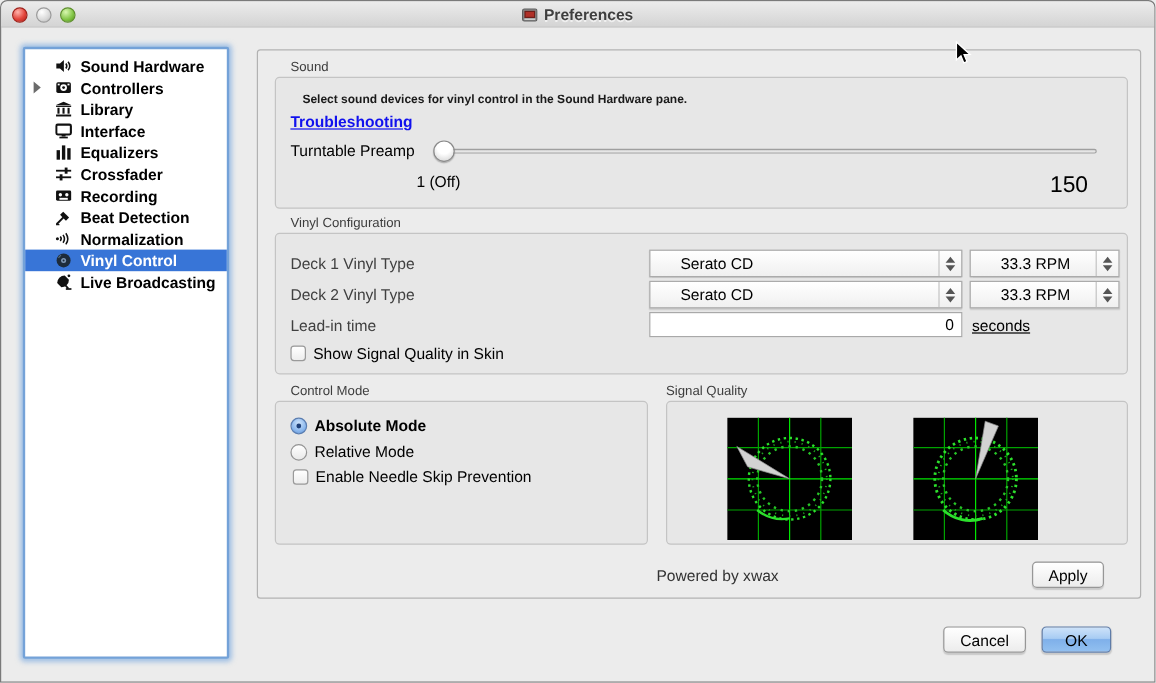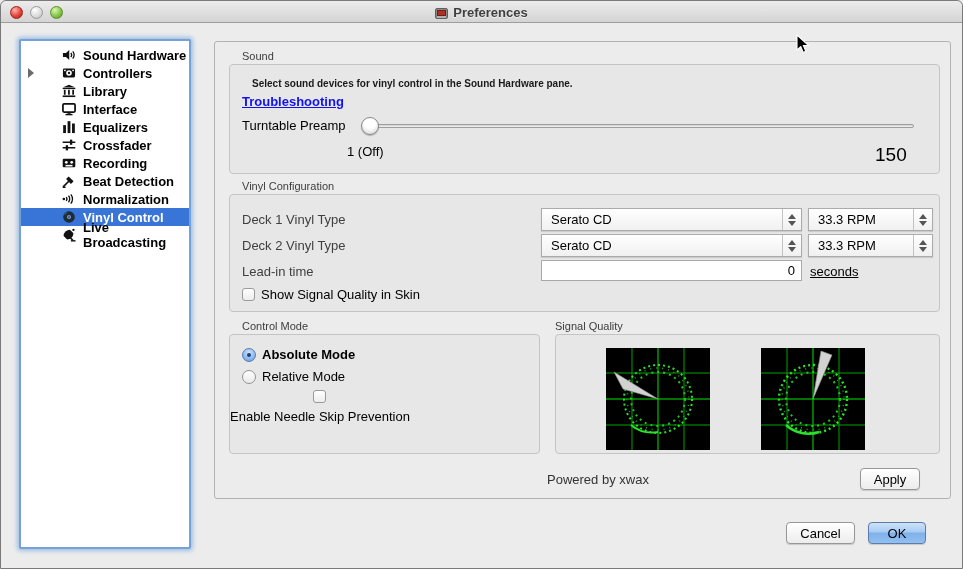--- a/index.html
+++ b/index.html
@@ -28,21 +28,21 @@
   .title-icon { width:13px; height:13px; display:inline-block; }
   .title-text { font-size:13px; font-weight:bold; color:#3f3f3f; text-shadow:0 1px 0 rgba(255,255,255,.6); }
 
   
   .sidebar {
     position:absolute; left:18px; top:38px; width:172px; height:510px;
     background:#ffffff; border:2px solid #74a2d8; border-radius:2px;
     box-shadow:0 0 4px 2px rgba(101,156,222,.55);
     padding-top:5px;
   }
-  .side-item { position:relative; height:18px; display:flex; align-items:center; font-size:13px; font-weight:600; color:#000; padding-left:40px; }
+  .side-item { position:relative; height:18px; display:flex; align-items:center; font-size:13px; font-weight:600; color:#000; padding-left:24px; }
   .side-item .icon16 { width:15px; height:15px; margin-right:7px; display:flex; align-items:center; justify-content:center; flex:0 0 15px; }
   .side-item.selected { background:#3875d7; color:#fff; }
   .disclosure { position:absolute; left:7px; top:4px; width:0; height:0; border-left:7px solid #6b6b6b; border-top:5px solid transparent; border-bottom:5px solid transparent; }
 
   
   .pane {
     position:absolute; left:213px; top:40px; width:737px; height:458px;
     border:1px solid #b2b2b2; border-radius:3px; background:#ececec;
   }
   .group-label { position:absolute; font-size:11px; color:#3d3d3d; }
@@ -55,21 +55,21 @@
   .slider-knob { position:absolute; left:-2px; top:-8px; width:18px; height:18px; border-radius:50%; border:1px solid #8a8a8a; background:radial-gradient(circle at 50% 30%, #ffffff 0 40%, #e3e3e3 75%, #c9c9c9); box-shadow:0 1px 1px rgba(0,0,0,.25); }
   .slider-min { position:absolute; left:132px; top:102px; font-size:13px; color:#000; }
   .slider-max { position:absolute; left:660px; top:102px; font-size:19px; color:#000; }
 
   .form-label { position:absolute; left:27px; font-size:13px; color:#404040; }
   .popup {
     position:absolute; height:23px; border:1px solid #ababab; border-radius:0;
     background:linear-gradient(#ffffff,#f0f0f0);
     box-shadow:0 1px 1px rgba(0,0,0,.12);
     display:flex; align-items:center; font-size:13px; color:#000;
-    padding-left:9px; cursor:default;
+    padding-left:25px; cursor:default;
   }
   .popup .stepper { position:absolute; right:0; top:0; width:19px; height:100%; border-left:1px solid #c3c3c3; display:flex; flex-direction:column; align-items:center; justify-content:center; gap:2px; }
   .tri-up { width:0; height:0; border-bottom:5px solid #555; border-left:4px solid transparent; border-right:4px solid transparent; }
   .tri-dn { width:0; height:0; border-top:5px solid #555; border-left:4px solid transparent; border-right:4px solid transparent; }
   .text-input {
     position:absolute; height:21px; border:1px solid #a9a9a9; background:#fff;
     font-family:"Liberation Sans",sans-serif; font-size:13px; text-align:right; padding-right:6px; color:#000;
   }
   .unit { position:absolute; font-size:13px; color:#000; }
 
@@ -311,21 +311,21 @@
     <span class="group-label" style="left:27px; top:278px;">Control Mode</span>
     <div class="groupbox" style="left:14px; top:292px; width:311px; height:120px;"></div>
     <div class="check-row" style="left:27px; top:305px; font-weight:600;">
       <span class="radio on"></span>
       <span>Absolute Mode</span>
     </div>
     <div class="check-row" style="left:27px; top:327px;">
       <span class="radio"></span>
       <span>Relative Mode</span>
     </div>
-    <div class="check-row" style="left:15px; top:348px;flex-direction:column;">
+    <div class="check-row" style="left:29px; top:348px;">
       <span class="checkbox"></span>
       <span>Enable Needle Skip Prevention</span>
     </div>
 
     <span class="group-label" style="left:340px; top:278px;">Signal Quality</span>
     <div class="groupbox" style="left:340px; top:292px; width:385px; height:120px;">
       <div class="scope" style="left:50px;">
         <svg viewBox="0 0 104 102" width="104" height="102">
           <rect width="104" height="102" fill="#000"></rect>
           <line x1="26" y1="0" x2="26" y2="102" stroke="#00a400" stroke-width="1"></line>

